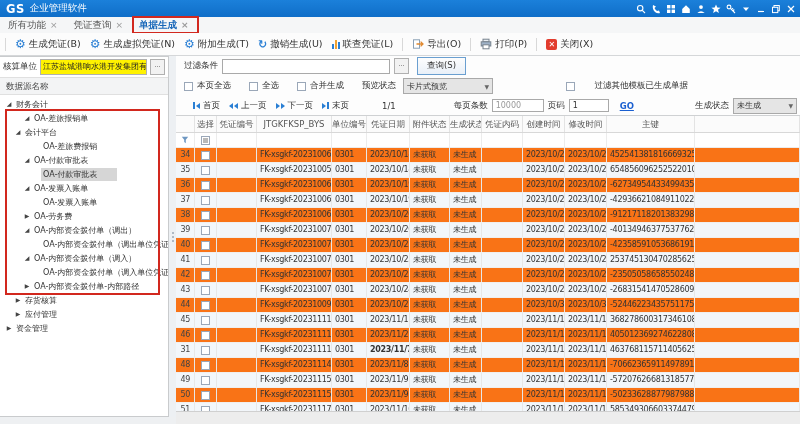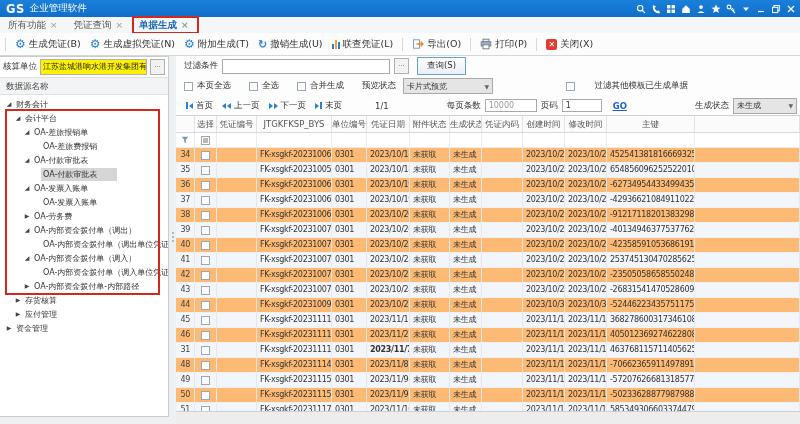--- a/index.html
+++ b/index.html
@@ -68,21 +68,21 @@
   .options-row{height:20px;display:flex;align-items:center;font-size:8.5px;color:#333;padding-left:8px;gap:4px;}
   .cb{width:9px;height:9px;border:1px solid #9aa7b8;background:#fff;display:inline-block;flex:none;box-sizing:border-box;}
   .cb.gray{background:#fff;position:relative;}
   .cb.gray:after{content:"";position:absolute;left:1px;top:1px;right:1px;bottom:1px;background:#b9b9b9;}
   .opt-gap{width:10px;}
   .sel{height:14px;border:1px solid #a9a9a9;background:#e5e5e5;font-size:8px;display:flex;
     align-items:center;padding:0 3px;justify-content:space-between;color:#333;}
   .sel .caret{font-size:6px;color:#666;margin-left:6px;}
   .sel-preview{width:82px;margin-left:3px;}
   .opt-right{margin-left:auto;margin-right:112px;display:flex;gap:20px;align-items:center;}
-  .paging-row{height:19px;display:flex;align-items:center;font-size:8.5px;color:#333;padding-left:10px;}
+  .paging-row{height:19px;display:flex;align-items:center;font-size:8.5px;color:#333;padding-left:17px;}
   .nav{display:flex;align-items:center;gap:3px;margin-right:9px;white-space:nowrap;}
   .pgi{display:inline-flex;align-items:center;gap:1px;}
   .tl{width:0;height:0;border-top:3px solid transparent;border-bottom:3px solid transparent;border-right:4px solid #2a7fd4;}
   .tr{width:0;height:0;border-top:3px solid transparent;border-bottom:3px solid transparent;border-left:4px solid #2a7fd4;}
   .pbar{width:2px;height:7px;background:#2a7fd4;}
   .pg-info{margin-left:24px;color:#333;}
   .size-cluster{margin-left:58px;display:flex;align-items:center;gap:4px;}
   .inp{height:13px;border:1px solid #a9a9a9;background:#fff;font-size:8px;padding:0 3px;
     display:flex;align-items:center;box-sizing:border-box;}
   .inp.size{width:52px;color:#999;}
@@ -91,21 +91,21 @@
   .gen-cluster{margin-left:auto;display:flex;align-items:center;gap:4px;margin-right:3px;}
   .sel-gen{width:56px;}
   
   .grid{position:absolute;left:0;top:59px;width:624px;height:297px;background:#fff;
     border-top:1px solid #cfd1d3;box-sizing:border-box;overflow:hidden;}
   .g-h{display:flex;height:16px;border-bottom:1px solid #d8d8d8;background:#fbfbfb;}
   .g-h .c{font-size:8.5px;color:#555;text-align:center;line-height:16px;border-right:1px solid #e3e3e3;
     overflow:hidden;white-space:nowrap;box-sizing:border-box;flex:none;}
   .g-f{display:flex;height:14px;border-bottom:1px solid #ececec;background:#fff;}
   .g-f .c{border-right:1px solid #ececec;display:flex;align-items:center;justify-content:center;box-sizing:border-box;flex:none;}
-  .g-r{display:flex;height:14px;border-bottom:1px solid #efefef;background:#fdba74;}
+  .g-r{display:flex;height:14px;border-bottom:1px solid #efefef;background:#f97316;}
   .g-r.alt{background:#f2f6fa;}
   .g-r .c{font-size:8px;color:#333;line-height:14px;border-right:1px solid #e7e7e7;overflow:hidden;
     white-space:nowrap;box-sizing:border-box;padding:0 3px;letter-spacing:-0.3px;flex:none;}
   .g-r .c.num{text-align:right;color:#444;padding-right:4px;}
   .g-r .c.ck{display:flex;align-items:center;justify-content:center;padding:0;}
   .grid-footer{position:absolute;left:0;bottom:0;width:624px;height:12px;background:#ededed;border-top:1px solid #d0d0d0;}
 </style>
 </head>
 <body>
 
@@ -254,27 +254,27 @@
     <div class="unit-box">江苏盐城港响水港开发集团有限公司</div>
     <div class="dots">···</div>
   </div>
   <div class="ds-header">数据源名称</div>
   <div class="tree">
     <div class="anno-tree"></div>
   <div class="titem" style="padding-left: 4px;">
         <span class="exp">◢</span>
         <span class="tlabel">财务会计</span>
       </div>
+      <div class="titem" style="padding-left: 22px;">
+        <span class="exp">◢</span>
+        <span class="tlabel">OA-差旅报销单</span>
+      </div>
       <div class="titem" style="padding-left: 13px;">
         <span class="exp">◢</span>
         <span class="tlabel">会计平台</span>
-      </div>
-      <div class="titem" style="padding-left: 22px;">
-        <span class="exp">◢</span>
-        <span class="tlabel">OA-差旅报销单</span>
       </div>
       <div class="titem" style="padding-left: 31px;">
         <span class="exp"></span>
         <span class="tlabel">OA-差旅费报销</span>
       </div>
       <div class="titem" style="padding-left: 22px;">
         <span class="exp">◢</span>
         <span class="tlabel">OA-付款审批表</span>
       </div>
       <div class="titem selected" style="padding-left: 31px;">

